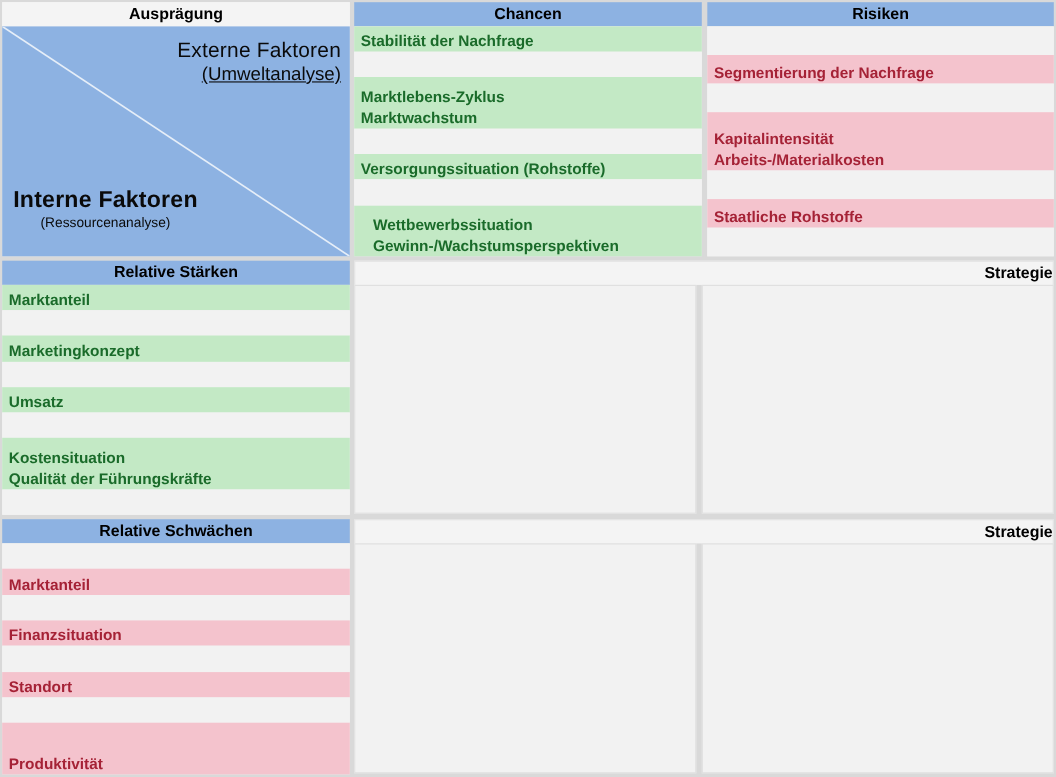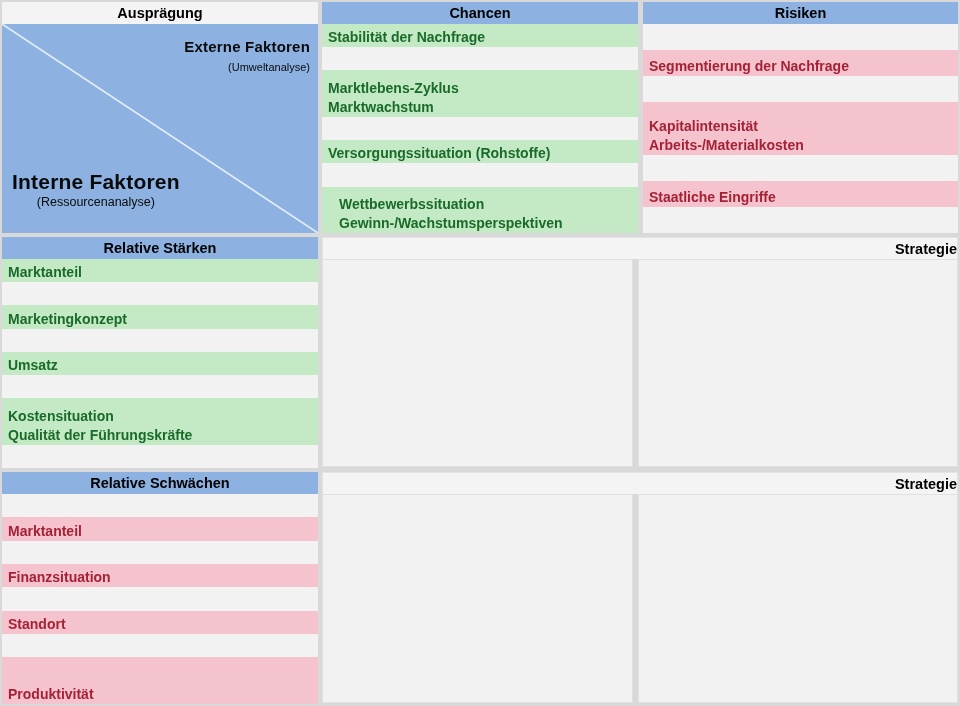--- a/index.html
+++ b/index.html
@@ -56,25 +56,25 @@
     position: absolute;
     left: 0; top: 0; width: 100%; height: 100%;
   }
   .ext-label {
     position: absolute;
     right: 8px; top: 10px;
     text-align: right;
     color: #0a0a0a;
   }
   .ext-label .big {
-    font-size: 15px; font-weight: bold; letter-spacing: .2px;
+    font-size: 19px; font-weight: normal; letter-spacing: .2px;
     display: block; line-height: 25px;
   }
   .ext-label .small {
-    font-size: 11px; display: block; line-height: 17px;
+    font-size: 17px; display: block; line-height: 17px; text-decoration: underline;
   }
   .int-label {
     position: absolute;
     left: 10px; bottom: 22px;
     text-align: center;
     color: #0a0a0a;
   }
   .int-label .big {
     font-size: 21px; font-weight: bold; letter-spacing: .2px;
     display: block; line-height: 25px;
@@ -198,21 +198,21 @@
         <div class="row neg" style="height: 26.125px;">
           <span>Segmentierung der Nachfrage</span>
         </div>
         <div class="row blank" style="height: 26.125px;"></div>
         <div class="row neg" style="height: 52.25px;">
           <span>Kapitalintensität</span>
           <span>Arbeits-/Materialkosten</span>
         </div>
         <div class="row blank" style="height: 26.125px;"></div>
         <div class="row neg" style="height: 26.125px;">
-          <span>Staatliche Eingriffe</span>
+          <span>Staatliche Rohstoffe</span>
         </div>
         <div class="row blank" style="height: 26.125px;"></div>
       </div>
   </div>
 
   <div class="listpanel" id="staerken">
     <div class="hdr blue">Relative Stärken</div>
     <div class="rows">
         <div class="row pos" style="height: 23.2222px;">
           <span>Marktanteil</span>

